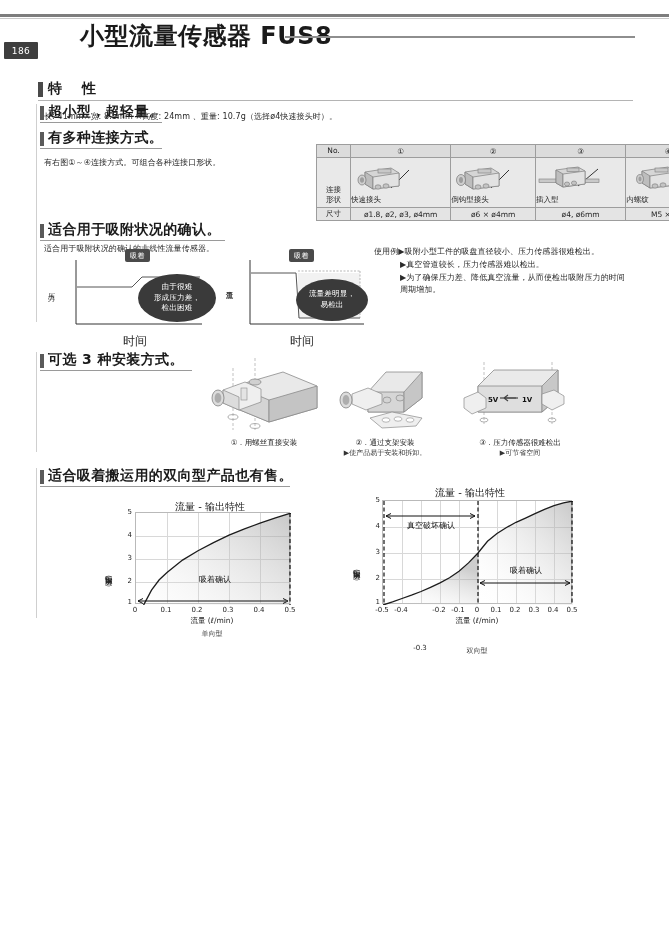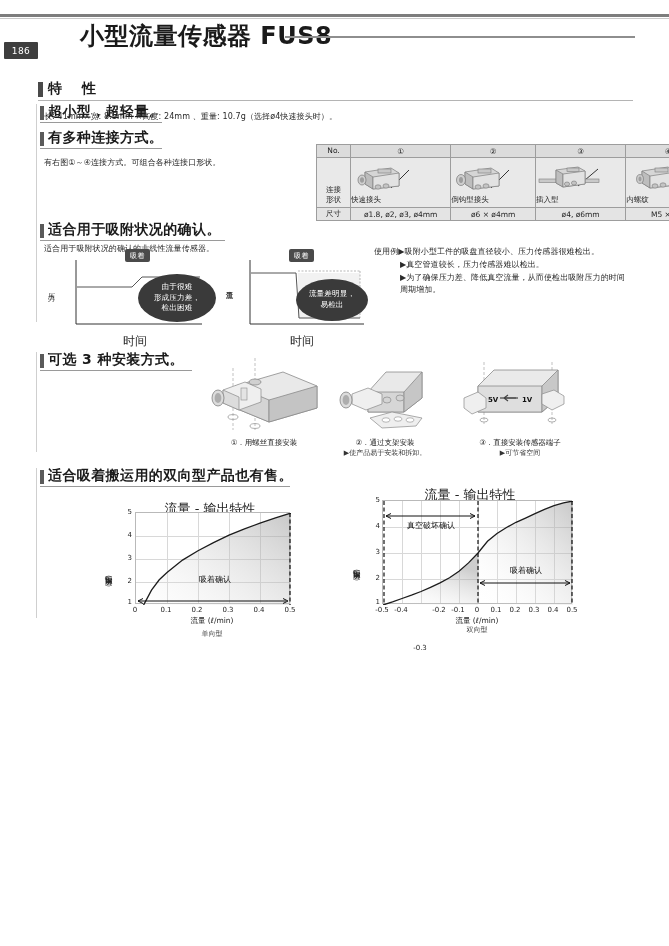--- a/index.html
+++ b/index.html
@@ -69,21 +69,21 @@
     position:absolute; background:#3a3a3a; color:#fff; border-radius:50%;
     display:flex; flex-direction:column; align-items:center; justify-content:center;
     font-size:7.5px; line-height:1.45; text-align:center; letter-spacing:.2px;
   }
 
   
   .mount-cap { position:absolute; font-size:7.5px; color:#222; text-align:center; white-space:nowrap; }
   .mount-sub { position:absolute; font-size:7px; color:#333; text-align:center; white-space:nowrap; }
 
   
-  .chart-title { position:absolute; font-size:13px; color:#222; text-align:center; white-space:nowrap; }
+  .chart-title { position:absolute; font-size:10px; color:#222; text-align:center; white-space:nowrap; }
   .chart-frame { position:absolute; border:1px solid #b9b9b9; background:#fff; }
   .grid-v { position:absolute; width:1px; background:#d8d8d8; top:0; bottom:0; }
   .grid-h { position:absolute; height:1px; background:#d8d8d8; left:0; right:0; }
   .tickx { position:absolute; font-size:7px; color:#1f1f1f; text-align:center; }
   .ticky { position:absolute; font-size:7px; color:#1f1f1f; text-align:right; }
   .ylab { position:absolute; font-size:7.5px; color:#1f1f1f;
      writing-mode:vertical-rl; text-orientation:mixed; transform:rotate(180deg); letter-spacing:.5px; }
   .xlab { position:absolute; font-size:7.5px; color:#1f1f1f; text-align:center; white-space:nowrap; }
   .chart-cap { position:absolute; font-size:7px; color:#444; text-align:center; white-space:nowrap; }
   .range-lbl { position:absolute; font-size:8px; color:#111; white-space:nowrap; text-align:center; }
@@ -318,21 +318,21 @@
       <path d="M4 38 L18 32 L26 38 L26 48 L12 54 L4 48 Z" fill="#efefef" stroke="#8a8a8a" stroke-width=".7"></path>
       <path d="M82 34 L94 30 L104 36 L104 44 L92 50 L82 44 Z" fill="#efefef" stroke="#8a8a8a" stroke-width=".7"></path>
       <path d="M56 38 L44 38 M44 38 L48 35 M44 38 L48 41" stroke="#444" stroke-width="1.2" fill="none"></path>
       <path d="M40 38 L58 38" stroke="#444" stroke-width="1.2"></path>
       <ellipse cx="24" cy="60" rx="4" ry="2" fill="none" stroke="#8f8f8f" stroke-width=".7"></ellipse>
       <ellipse cx="92" cy="60" rx="4" ry="2" fill="none" stroke="#8f8f8f" stroke-width=".7"></ellipse>
       <text x="28" y="42" font-size="7" font-weight="bold" fill="#111" font-family="DejaVu Sans">5V</text>
       <text x="62" y="42" font-size="7" font-weight="bold" fill="#111" font-family="DejaVu Sans">1V</text>
     </svg>
   </div>
-  <div class="mount-cap" style="left:455px; top:438px; width:130px;">③．直接安装传感器端子</div>
+  <div class="mount-cap" style="left:455px; top:438px; width:130px;">③．压力传感器很难检出</div>
   <div class="mount-sub" style="left:455px; top:448px; width:130px;">▶可节省空间</div>
 
   <div class="sub-head" style="left:40px; top:468px;">
     <div class="bar"></div>
     <div class="txt">适合吸着搬运用的双向型产品也有售。</div>
     <div class="ul" style="width:250px;"></div>
   </div>
 
   <div class="chart-title" style="left:120px; top:500px; width:180px;">流量 - 输出特性</div>
 
@@ -434,15 +434,15 @@
   <div class="tickx" style="left:449px; top:606px; width:18px;">-0.1</div>
   <div class="tickx" style="left:468px; top:606px; width:18px;">0</div>
   <div class="tickx" style="left:487px; top:606px; width:18px;">0.1</div>
   <div class="tickx" style="left:506px; top:606px; width:18px;">0.2</div>
   <div class="tickx" style="left:525px; top:606px; width:18px;">0.3</div>
   <div class="tickx" style="left:544px; top:606px; width:18px;">0.4</div>
   <div class="tickx" style="left:563px; top:606px; width:18px;">0.5</div>
 
   <div class="ylab" style="left:352px; top:516px; height:70px;">输出电压 (V)</div>
   <div class="xlab" style="left:417px; top:616px; width:120px;">流量 (ℓ/min)</div>
-  <div class="chart-cap" style="left:417px; top:625px; width:120px;">双向型</div>
+  <div class="chart-cap" style="left:417px; top:646px; width:120px;">双向型</div>
 
 </div>
 
 </body></html>

